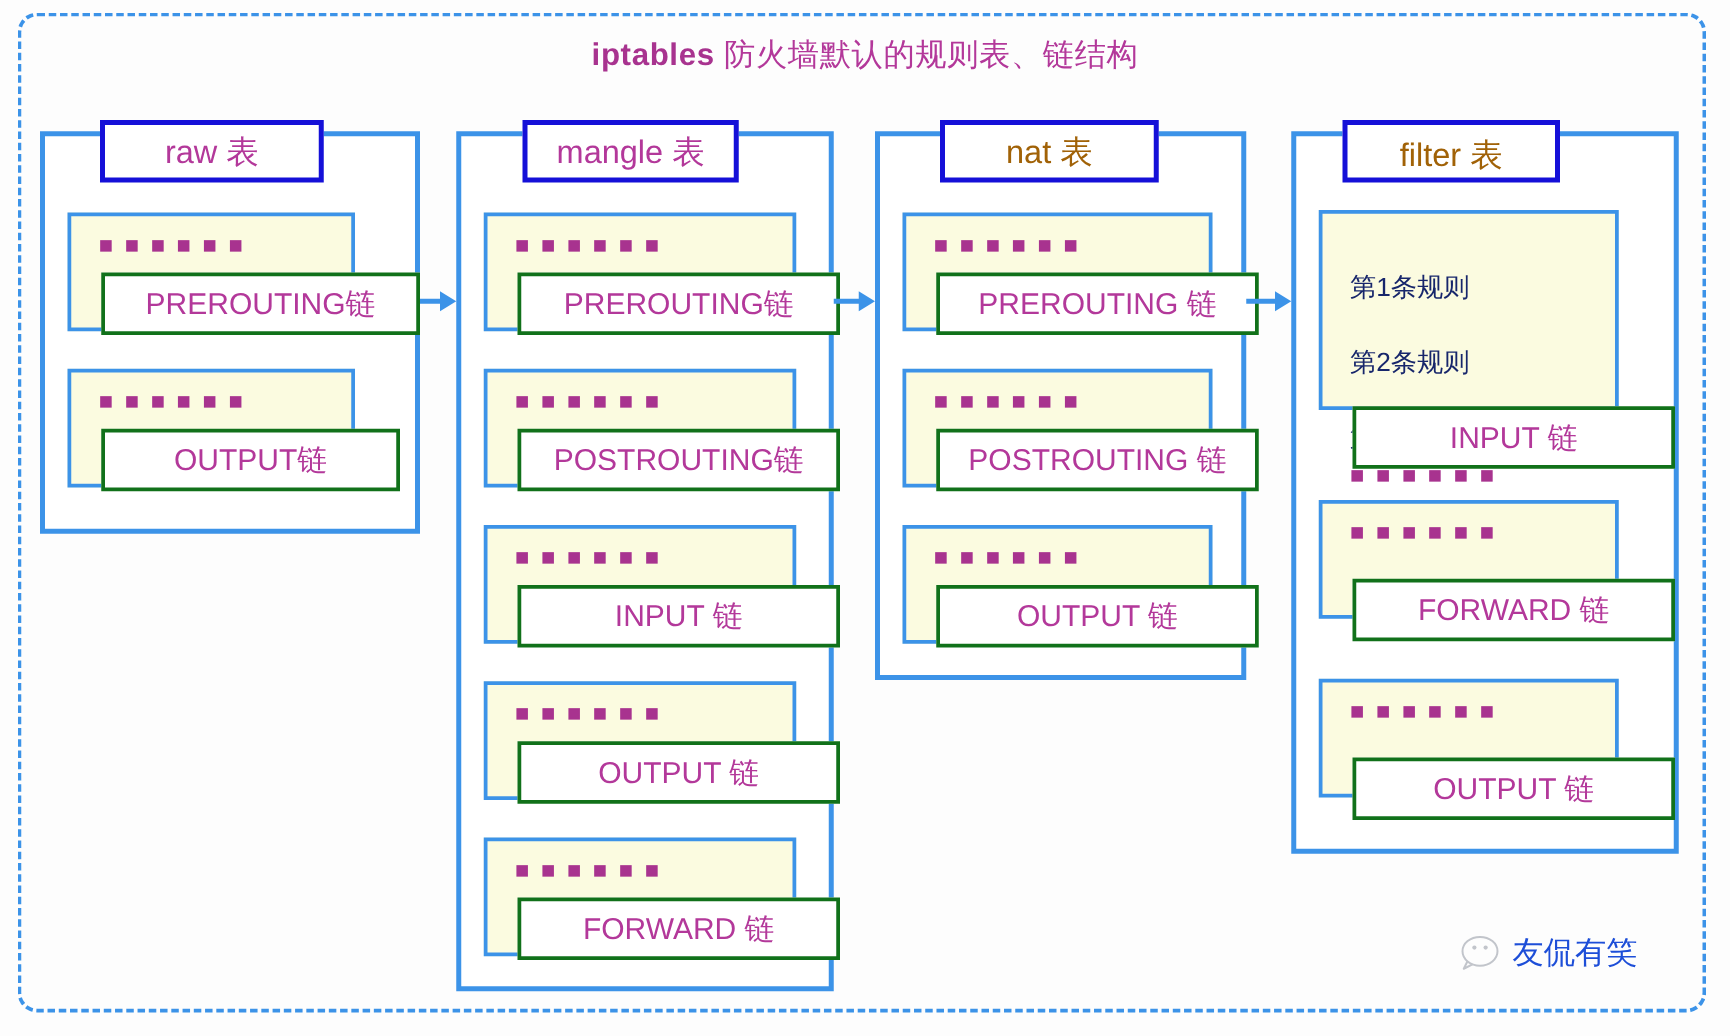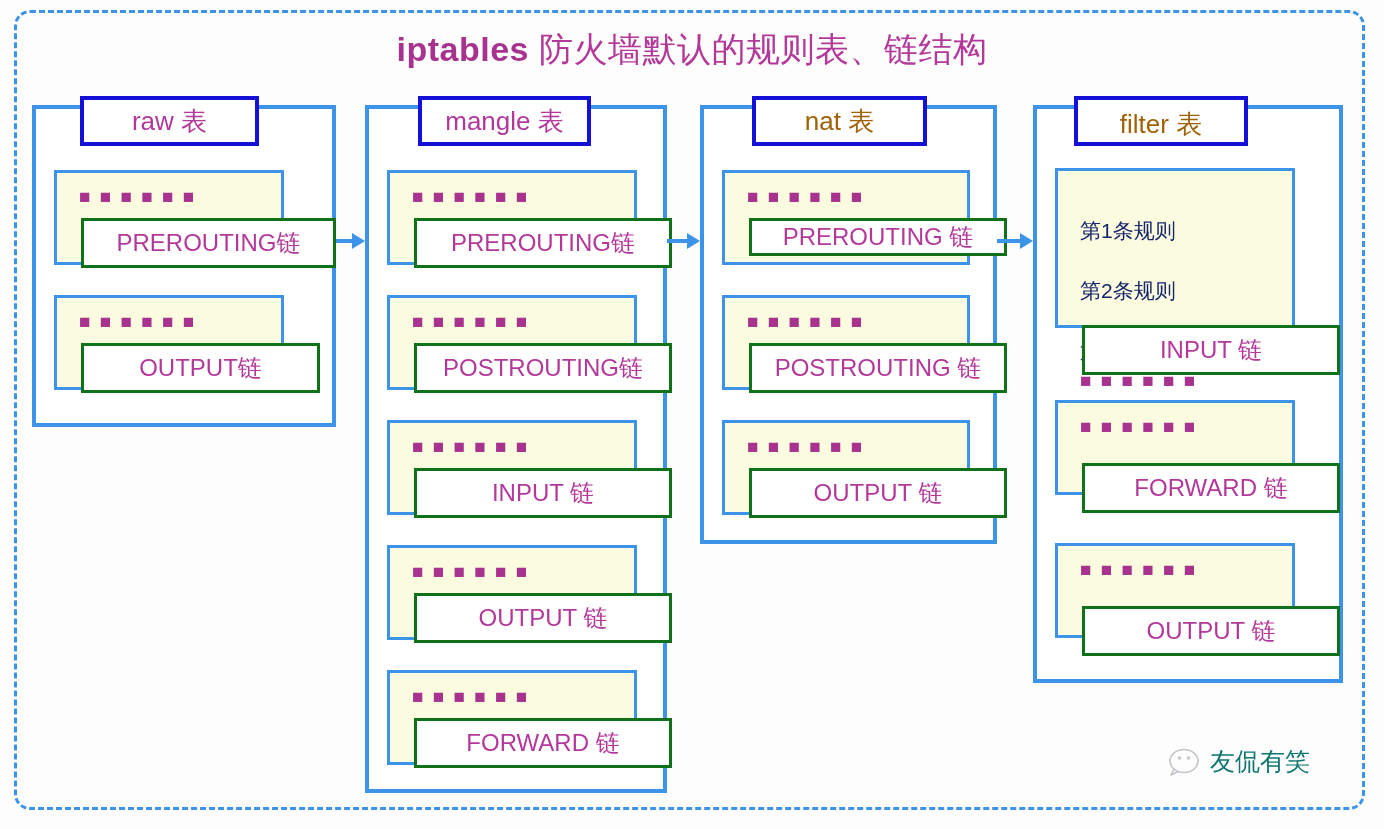--- a/index.html
+++ b/index.html
@@ -30,21 +30,21 @@
     box-sizing: border-box;
   }
 
   
   .diagram-title {
     position: absolute;
     left: 0;
     top: 27px;
     width: 1384px;
     text-align: center;
-    font-size: 34px;
+    font-size: 25px;
     color: #b3389a;
     letter-spacing: 0.5px;
     white-space: nowrap;
   }
   .diagram-title .bold-part {
     font-weight: bold;
     color: #a8338f;
   }
 
   
@@ -131,21 +131,21 @@
     border-bottom: 8px solid transparent;
     border-left: 13px solid #3c93e8;
   }
 
   
   .watermark {
     position: absolute;
     display: flex;
     align-items: center;
     gap: 8px;
-    color: #0f766e;
+    color: #1d4ed8;
     font-size: 25px;
     white-space: nowrap;
     z-index: 9;
   }
   .watermark svg { display: block; }
 </style>
 </head>
 <body>
 
 <div id="canvas">
@@ -207,21 +207,21 @@
       <div class="chain-box" style="left: 414px; top: 718px; width: 258px; height: 50px;">
         <span>FORWARD 链</span>
       </div>
       <div class="table-box" style="left: 700px; top: 105px; width: 297px; height: 439px;"></div>
       <div class="table-header red" style="left: 752px; top: 96px; width: 175px; height: 50px;">
         <span>nat 表</span>
       </div>
       <div class="note-box" style="position: absolute; left: 722px; top: 170px; width: 248px; height: 95px;">
         <div class="note-dots">■ ■ ■ ■ ■ ■</div>
       </div>
-      <div class="chain-box" style="left: 749px; top: 218px; width: 258px; height: 38px;">
+      <div class="chain-box" style="left: 749px; top: 218px; width: 258px; height: 50px;">
         <span>PREROUTING 链</span>
       </div>
       <div class="note-box" style="position: absolute; left: 722px; top: 295px; width: 248px; height: 95px;">
         <div class="note-dots">■ ■ ■ ■ ■ ■</div>
       </div>
       <div class="chain-box" style="left: 749px; top: 343px; width: 258px; height: 50px;">
         <span>POSTROUTING 链</span>
       </div>
       <div class="note-box" style="position: absolute; left: 722px; top: 420px; width: 248px; height: 95px;">
         <div class="note-dots">■ ■ ■ ■ ■ ■</div>

